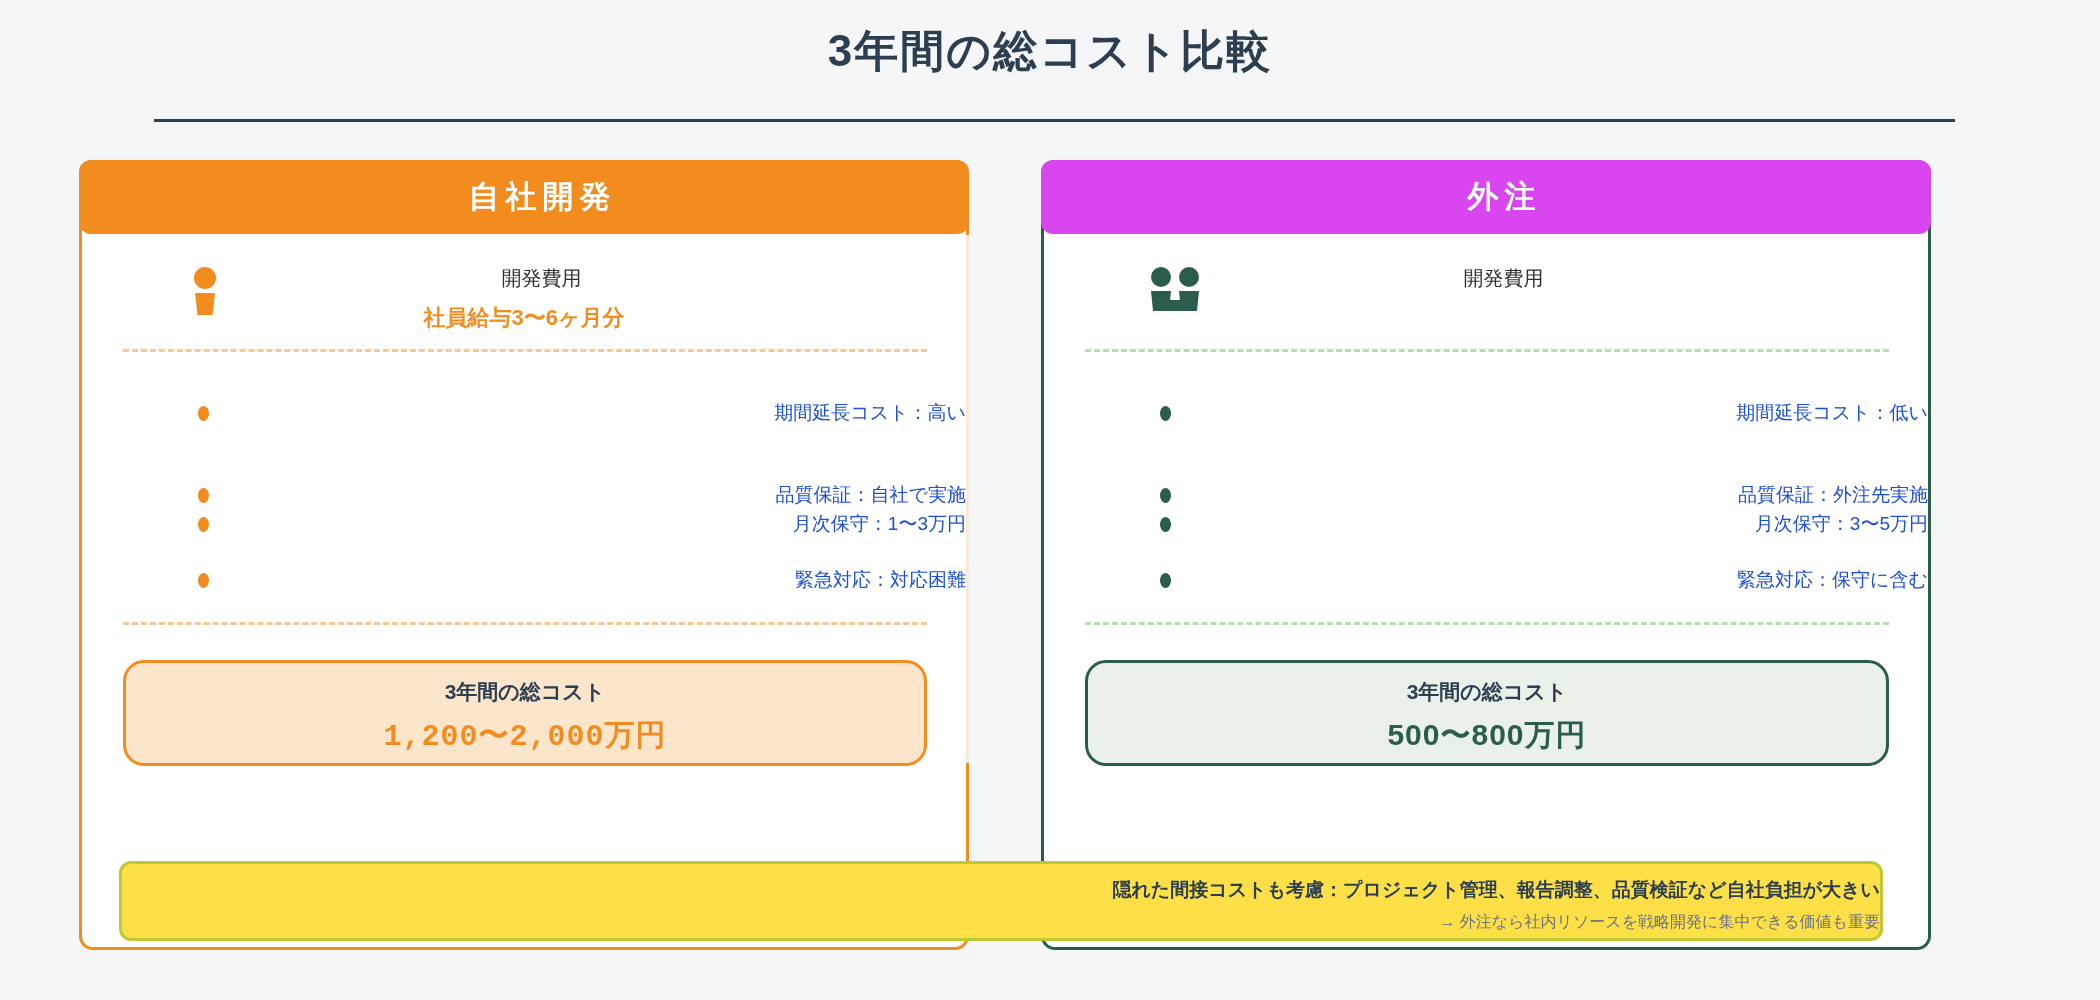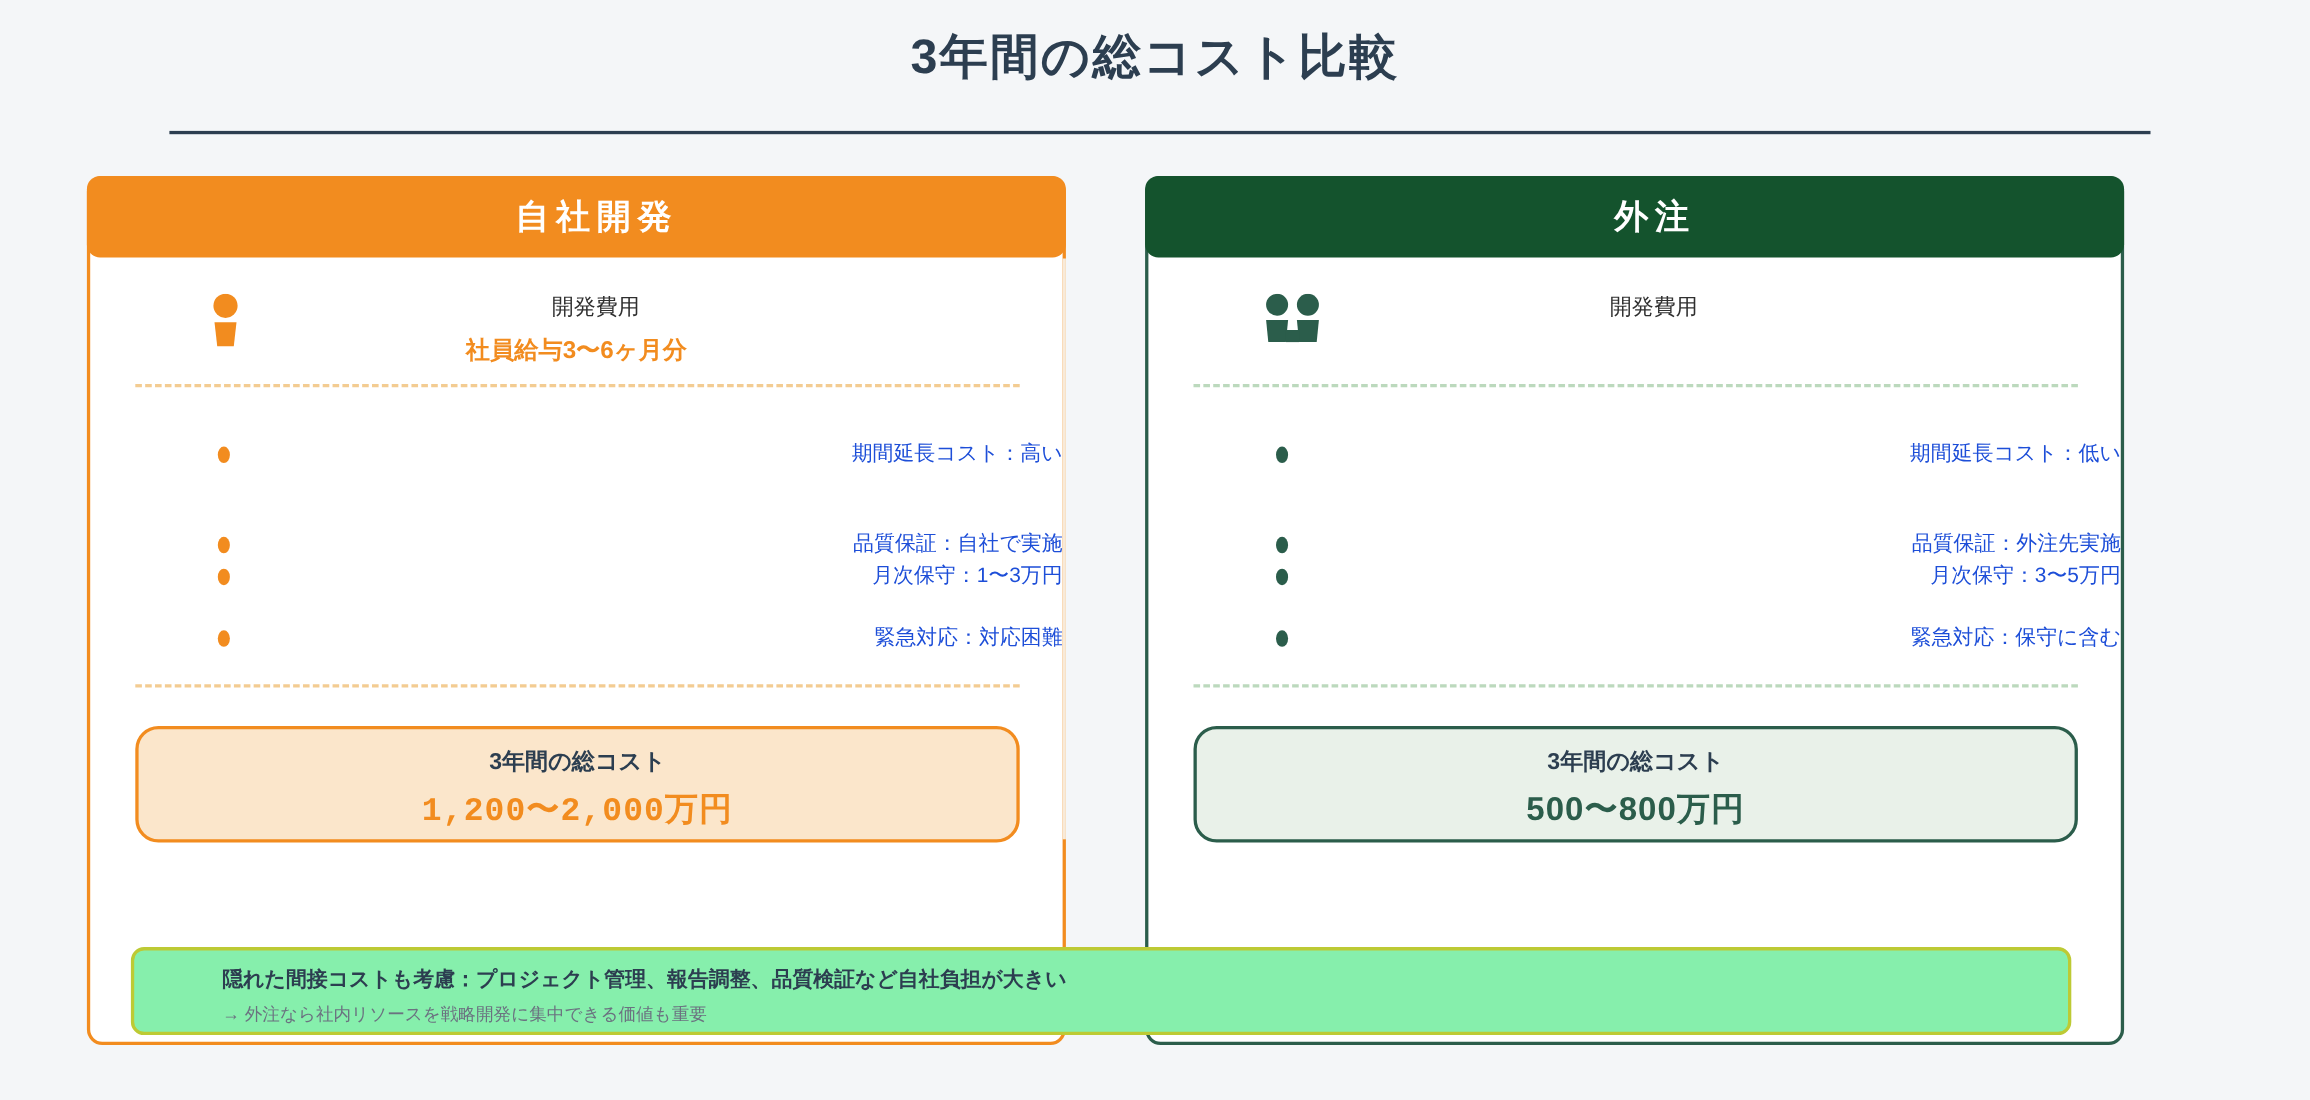--- a/index.html
+++ b/index.html
@@ -30,21 +30,21 @@
   .card.inhouse::after {
     content:""; position:absolute; right:-3px; top:72px; width:3px; height:528px;
     background:#f8ead9;
   }
   .card-header {
     position:absolute; top:-3px; left:-3px; right:-3px; height:74px;
     border-radius:12px; color:#ffffff; font-size:31px; font-weight:bold;
     text-align:center; line-height:74px; letter-spacing:6px;padding-left:37px;
   }
   .inhouse   .card-header { background:#f28c1f; }
-  .outsource .card-header { background:#14532d; }
+  .outsource .card-header { background:#d946ef; }
 
   .fee-row { position:absolute; top:100px; left:0; right:0; height:86px; }
   .fee-icon { position:absolute; top:4px; }
   .inhouse   .fee-icon { left:110px; }
   .outsource .fee-icon { left:104px; }
   .fee-text  { text-align:center; padding-top:2px; }
   .fee-label { font-size:20px; color:#2f2f2f;margin-left:35px; }
   .fee-value { margin-top:11px; font-size:22px; font-weight:bold; }
   .inhouse   .fee-value { color:#f28c1f; }
   .outsource .fee-value { color:#2b5d4b; }
@@ -71,23 +71,23 @@
   .inhouse   .total-box { background:#fbe6cb; border-color:#f28c1f; }
   .outsource .total-box { background:#e9f1e9; border-color:#2b5d4b; }
   .total-label { font-size:21px; font-weight:bold; color:#2c3e50; }
   .total-value { margin-top:9px; font-size:30px; font-weight:bold; letter-spacing:1px; }
   .inhouse   .total-value { color:#f28c1f;font-family:Liberation Mono, monospace; }
   .outsource .total-value { color:#2b5d4b; }
 
   
   .note {
     position:absolute; left:119px; top:861px; width:1764px; height:80px;
-    box-sizing:border-box; background:#86efac;
+    box-sizing:border-box; background:#fde047;
     border:3px solid #bdca34; border-radius:12px; z-index:5;
-    text-align:left; padding:13px 0 0 80px;
+    text-align:right; padding:13px 0 0 80px;
   }
   .note-line1 { font-size:19px; font-weight:bold; color:#2c3e50; }
   .note-line2 { margin-top:9px; font-size:16px; color:#6b7280; }
 
   .icon-svg { display:block; }
 </style>
 </head>
 <body>
 
 <div class="stage">

